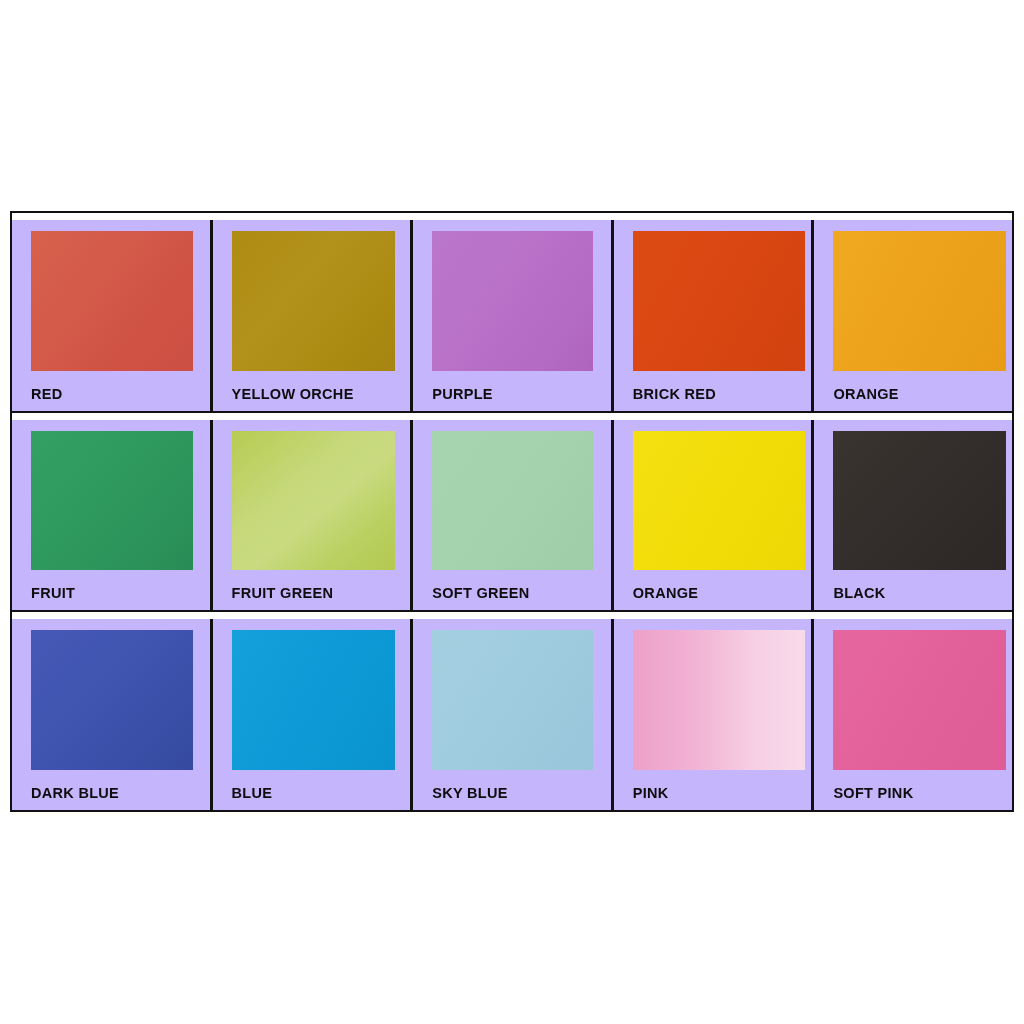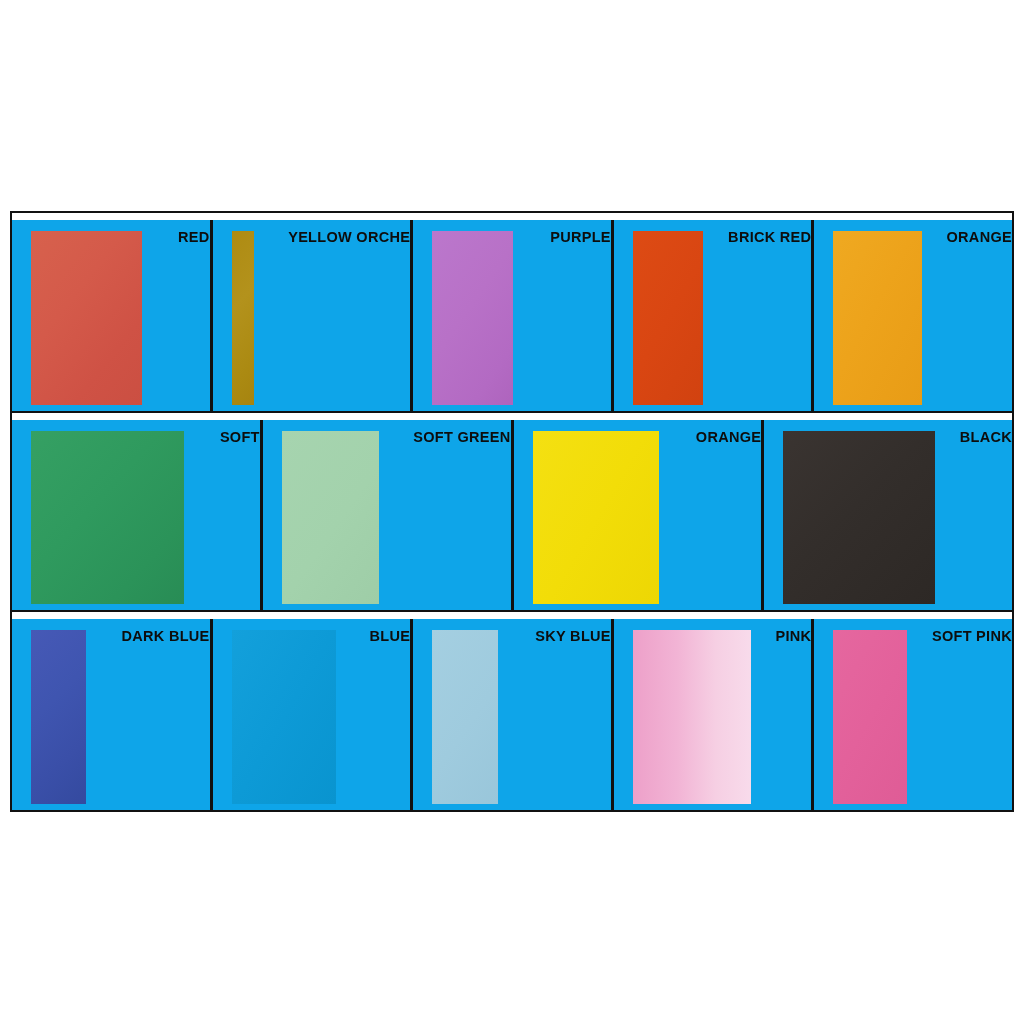--- a/index.html
+++ b/index.html
@@ -39,22 +39,22 @@
   .swatch-row:last-child {
     border-bottom: none;
   }
 
   .swatch-cell {
     flex: 1 1 0;
     box-sizing: border-box;
     border-right: 3px solid #111111;
     position: relative;
     display: flex;
-    flex-direction: row;
-    background: #0ea5e9;
+    flex-direction: column;
+    background: #c4b5fd;
     min-width: 0;
     overflow: hidden;
     margin-top: 7px;
   }
   .swatch-cell:last-child {
     border-right: none;
   }
 
   .swatch-chip-wrap {
     flex: 1 1 auto;
@@ -125,21 +125,27 @@
           <div class="swatch-chip" style="background: linear-gradient(118deg, rgb(239, 169, 33) 0%, rgb(237, 163, 27) 45%, rgb(232, 156, 22) 100%);"></div>
         </div>
         <div class="swatch-label">ORANGE</div>
       </div>
     </div>
     <div class="swatch-row">
       <div class="swatch-cell">
         <div class="swatch-chip-wrap">
           <div class="swatch-chip" style="background: linear-gradient(132deg, rgb(53, 160, 99) 0%, rgb(47, 154, 94) 42%, rgb(43, 147, 89) 76%, rgb(40, 140, 85) 100%);"></div>
         </div>
-        <div class="swatch-label">SOFT</div>
+        <div class="swatch-label">FRUIT</div>
+      </div>
+      <div class="swatch-cell">
+        <div class="swatch-chip-wrap">
+          <div class="swatch-chip" style="background: linear-gradient(140deg, rgb(182, 204, 82) 0%, rgb(198, 216, 122) 38%, rgb(201, 218, 128) 56%, rgb(186, 208, 97) 78%, rgb(179, 201, 79) 100%);"></div>
+        </div>
+        <div class="swatch-label">FRUIT GREEN</div>
       </div>
       <div class="swatch-cell">
         <div class="swatch-chip-wrap">
           <div class="swatch-chip" style="background: linear-gradient(125deg, rgb(166, 212, 175) 0%, rgb(163, 210, 172) 55%, rgb(158, 205, 167) 100%);"></div>
         </div>
         <div class="swatch-label">SOFT GREEN</div>
       </div>
       <div class="swatch-cell">
         <div class="swatch-chip-wrap">
           <div class="swatch-chip" style="background: linear-gradient(120deg, rgb(244, 224, 18) 0%, rgb(242, 221, 8) 50%, rgb(237, 215, 4) 100%);"></div>

